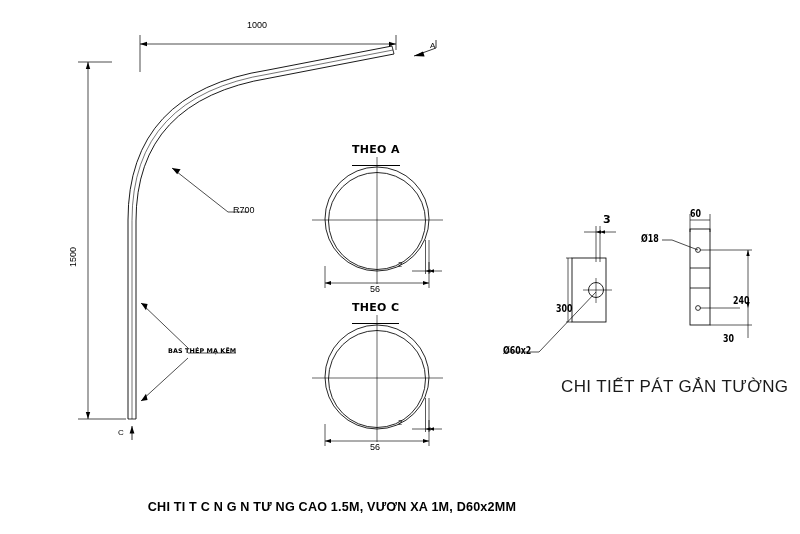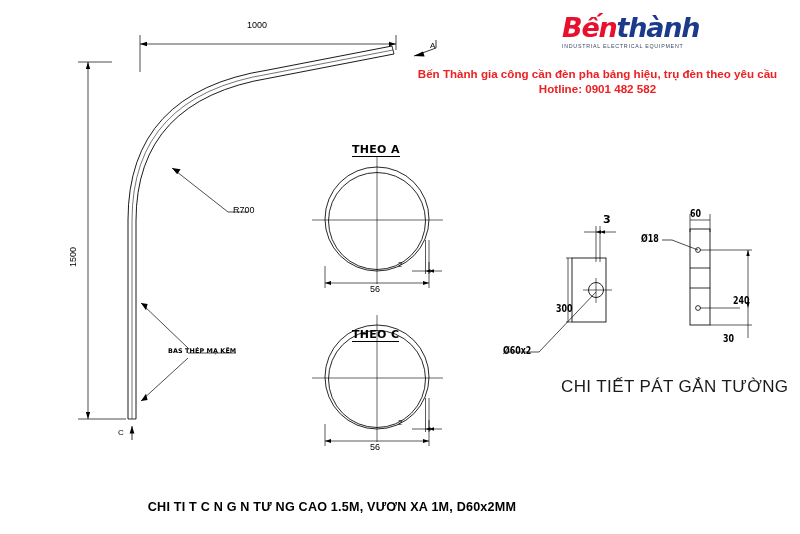--- a/index.html
+++ b/index.html
@@ -87,21 +87,21 @@
     font-weight: bold;
     transform: scaleX(0.72);
     transform-origin: left center;
   }
   .view-title {
     font-family: "DejaVu Sans", sans-serif;
     font-weight: bold;
     font-size: 11px;
     letter-spacing: 0.3px;
     border-bottom: 1.3px solid #000;
-    padding-bottom: 1px;
+    padding-bottom: 10px;
   }
   .caption-big {
     font-family: "Liberation Sans", sans-serif;
     font-size: 17px;
     letter-spacing: 0.4px;
     color: #1a1a1a;
   }
   #bottom-caption {
     left: 0px;
     top: 500px;
@@ -288,47 +288,39 @@
 
         <g stroke-width="0.65">
           <line x1="710" y1="325" x2="752" y2="325"></line>
           <line x1="748" y1="308" x2="748" y2="338"></line>
         </g>
       </g>
 
     </g>
   </svg>
 
-  <div class="abs" id="logo-block">
-    <div id="logo-wordmark"><span id="logo-word-ben">Bến</span><span id="logo-word-thanh">thành</span></div>
-    <div id="logo-tagline">INDUSTRIAL ELECTRICAL EQUIPMENT</div>
-  </div>
-
-  <div class="abs" id="promo-block">
-    <div id="promo-line1">Bến Thành gia công cần đèn pha bảng hiệu, trụ đèn theo yêu cầu</div>
-    <div id="promo-line2">Hotline: 0901 482 582</div>
-  </div>
+
 
   <div class="abs dtext dim" style="left:247px; top:21px;">1000</div>
 
   <div class="abs dtext dim rot90" style="left:78px; top:258px;">1500</div>
 
   <div class="abs dtext dim" style="left:233px; top:206px;text-align:center;">R700</div>
 
   <div class="abs dtext tiny-letter" style="left:430px; top:42px;">A</div>
 
   <div class="abs dtext tiny-letter" style="left:118px; top:429px;">C</div>
 
   <div class="abs dtext" id="bas-label" style="left:159px; top:348px;margin-left:9px;">BAS THÉP MẠ KẼM</div>
 
   <div class="abs dtext view-title" style="left:352px; top:144px;">THEO A</div>
   <div class="abs dtext dim" style="left:370px; top:285px;">56</div>
   <div class="abs dtext dim-small" style="left:398px; top:261px;">2</div>
 
-  <div class="abs dtext view-title" style="left:352px; top:302px;margin-top:27px;">THEO C</div>
+  <div class="abs dtext view-title" style="left:352px; top:302px;">THEO C</div>
   <div class="abs dtext dim" style="left:370px; top:443px;">56</div>
   <div class="abs dtext dim-small" style="left:398px; top:419px;">2</div>
 
   <div class="abs dtext blabel" style="left:603px; top:214px;">3</div>
 
   <div class="abs dtext blabel rot90 bold-narrow" style="left:556px; top:303px;">300</div>
 
   <div class="abs dtext blabel bold-narrow" style="left:503px; top:345px;">Ø60x2</div>
 
   <div class="abs dtext blabel bold-narrow" style="left:641px; top:233px;">Ø18</div>

